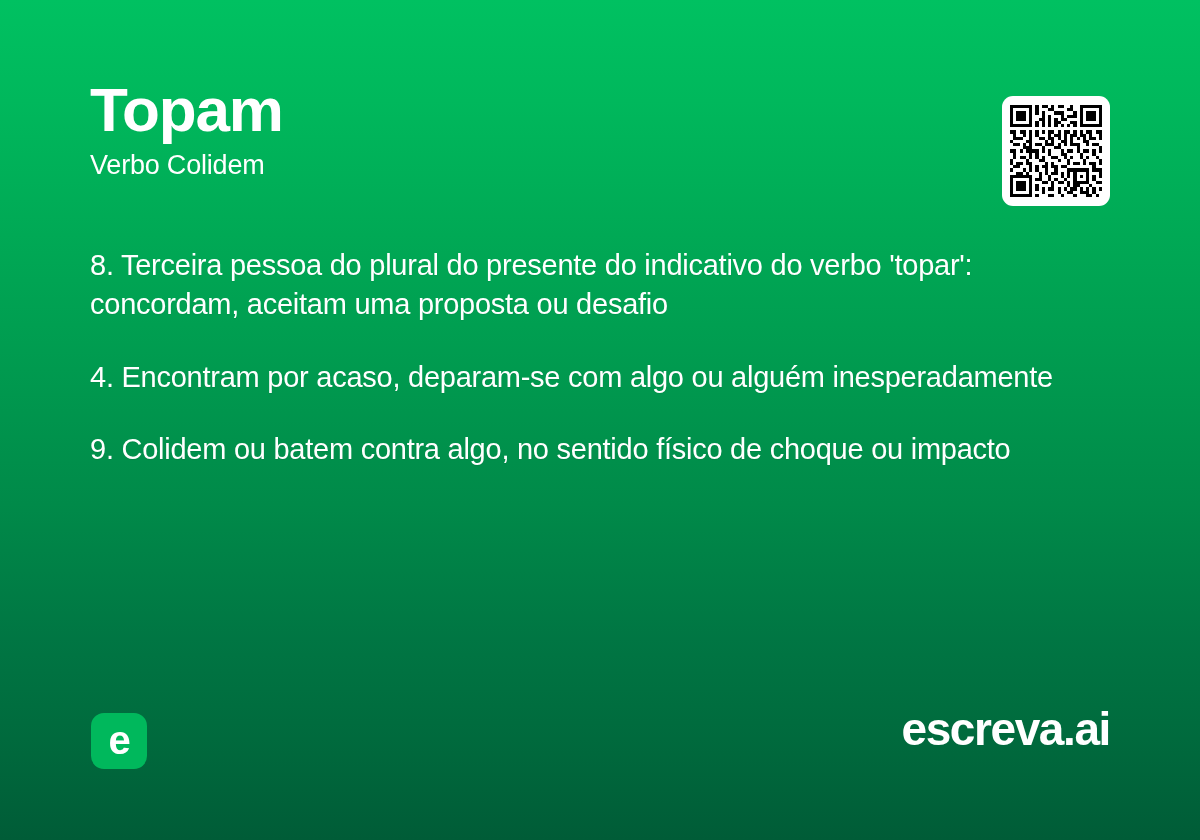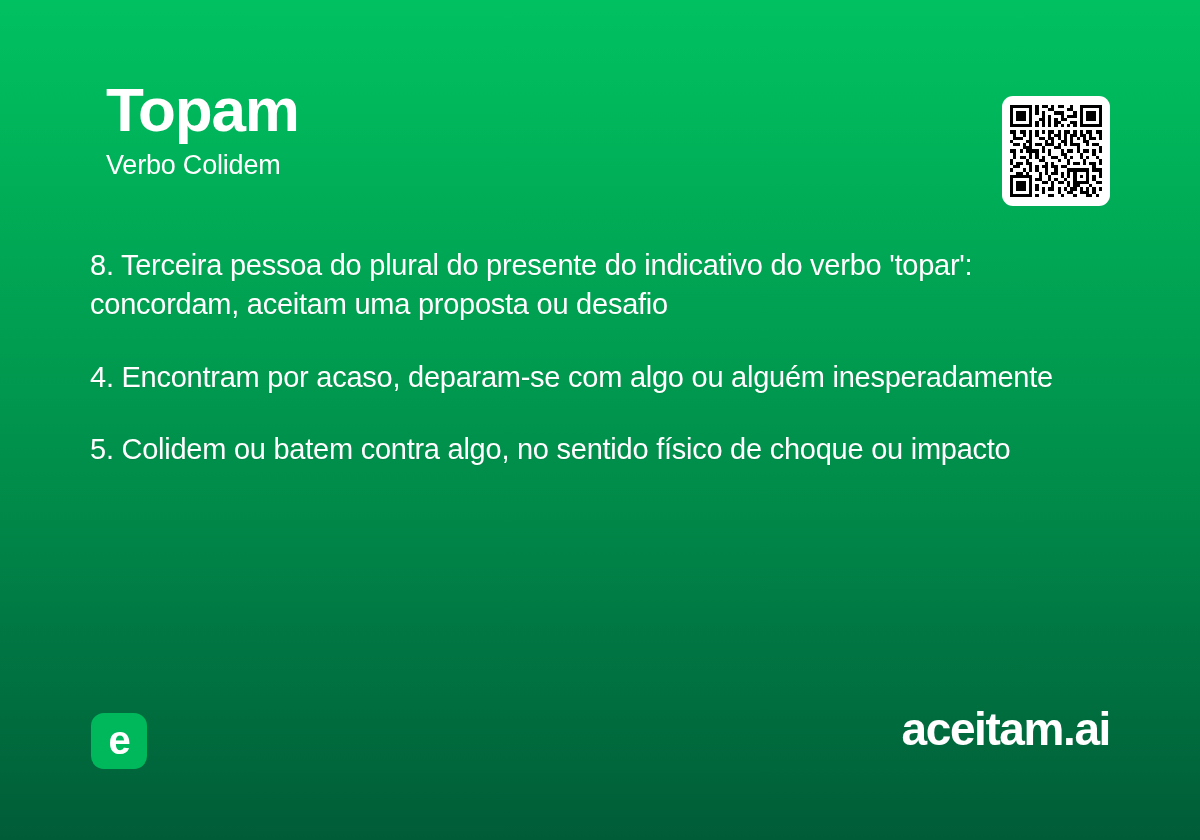--- a/index.html
+++ b/index.html
@@ -28,21 +28,21 @@
         #008a49 60%,
         #007643 76%,
         #006a3d 88%,
         #005c37 100%);
     overflow: hidden;
   }
 
   
   .header {
     position: absolute;
-    left: 106px;
+    left: 90px;
     top: 78px;
     width: 860px;
   }
 
   .word-title {
     margin: 0;
     color: #ffffff;
     font-size: 62px;
     line-height: 1.02;
     font-weight: 700;
@@ -339,23 +339,23 @@
         <rect x="23" y="27" width="2" height="1"></rect>
         <rect x="24" y="28" width="2" height="1"></rect>
         <rect x="27" y="28" width="1" height="1"></rect>
       </g>
     </svg>
   </div>
 
   <div class="definitions">
     <p class="definition">8. Terceira pessoa do plural do presente do indicativo do verbo 'topar': concordam, aceitam uma proposta ou desafio</p>
     <p class="definition">4. Encontram por acaso, deparam-se com algo ou alguém inesperadamente</p>
-    <p class="definition">5. Colidem ou batem contra algo, no sentido físico de choque ou impacto</p>
+    <p class="definition">9. Colidem ou batem contra algo, no sentido físico de choque ou impacto</p>
   </div>
 
   <div class="footer">
     <div class="brand-mark">
       <span>e</span>
     </div>
-    <div class="brand-wordmark">aceitam.ai</div>
+    <div class="brand-wordmark">escreva.ai</div>
   </div>
 
 </div>
 
 </body></html>

